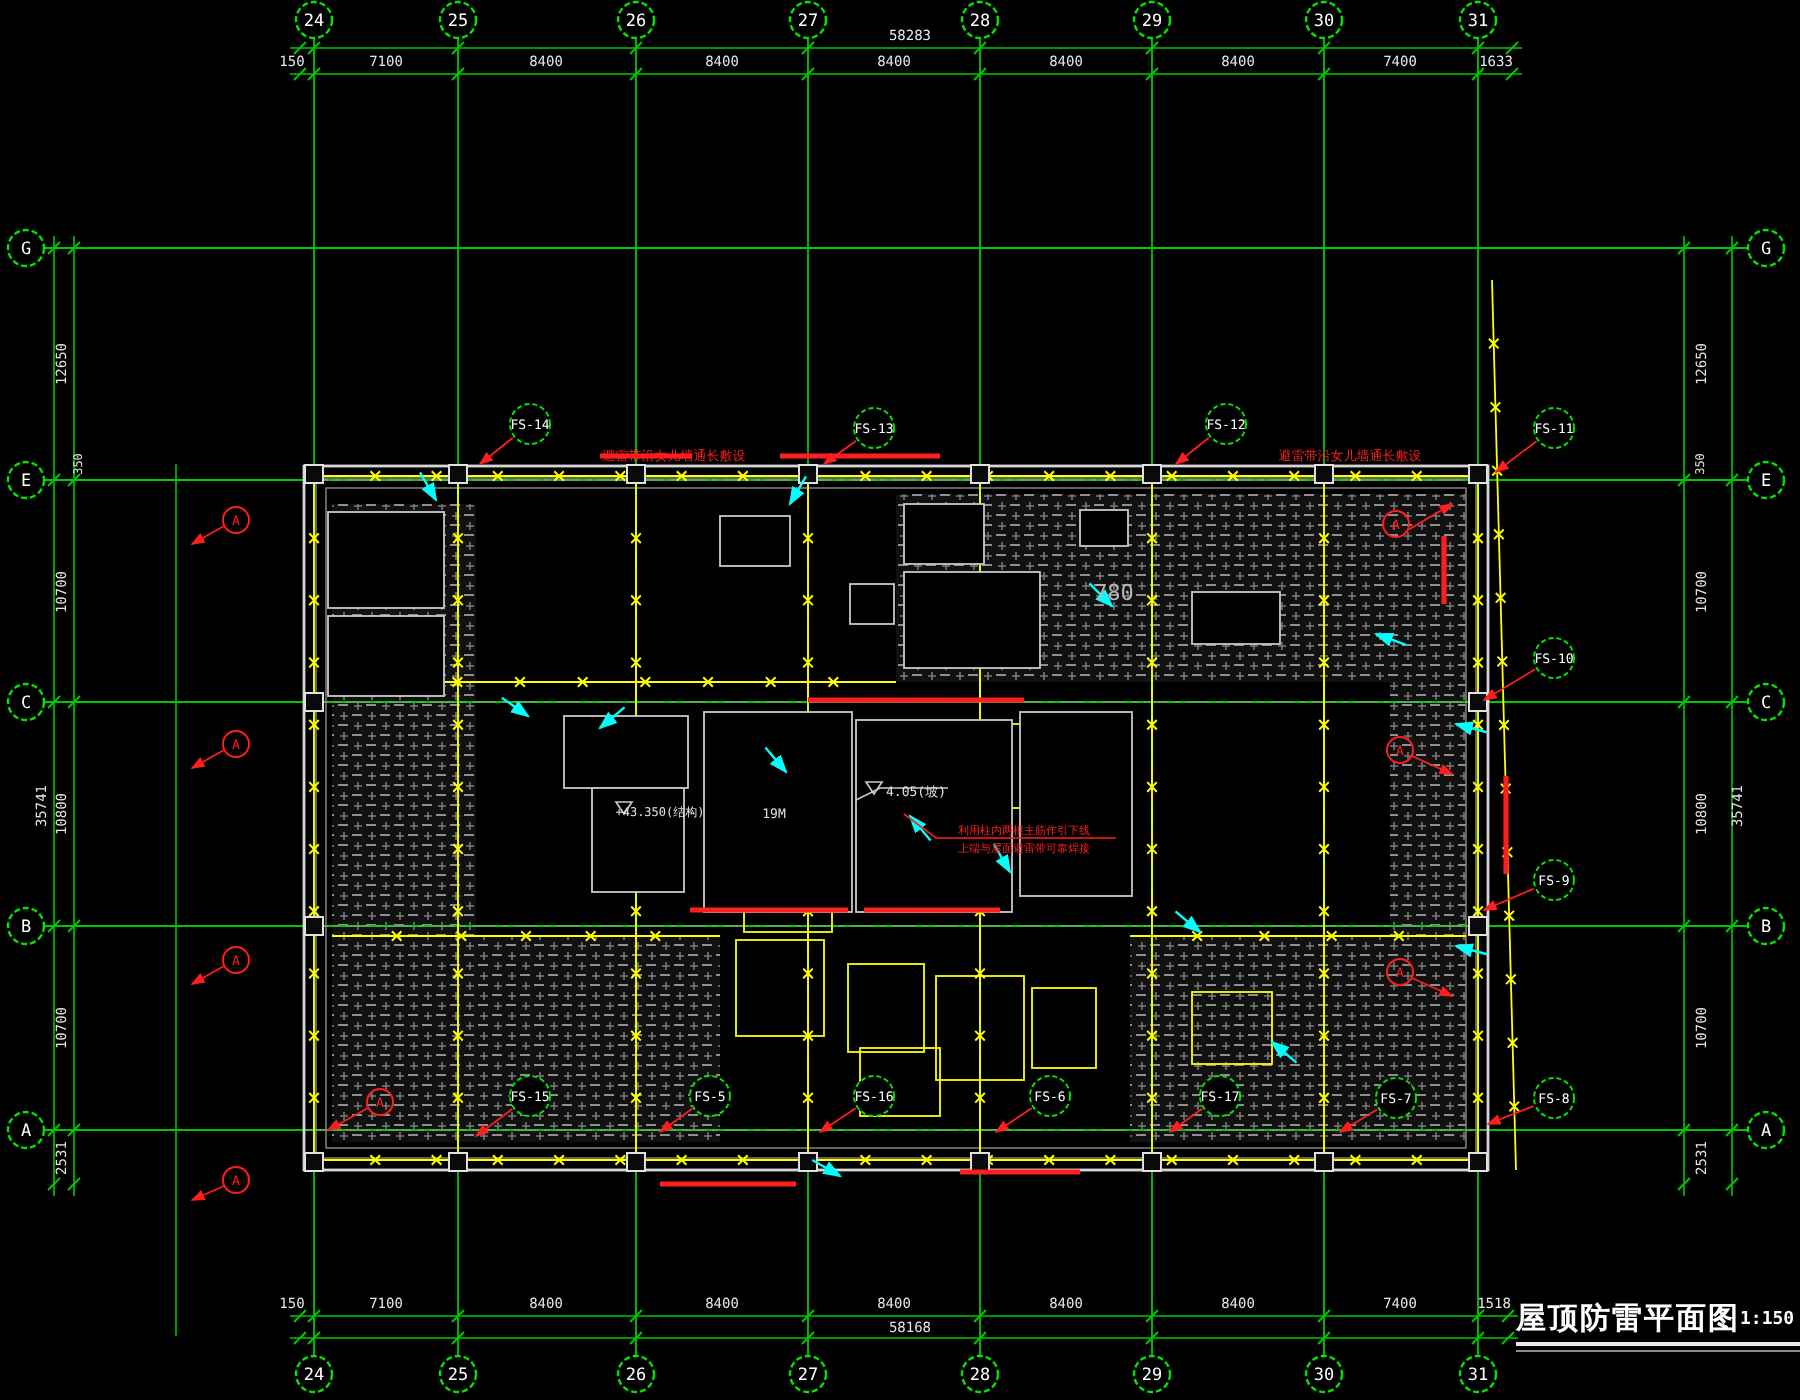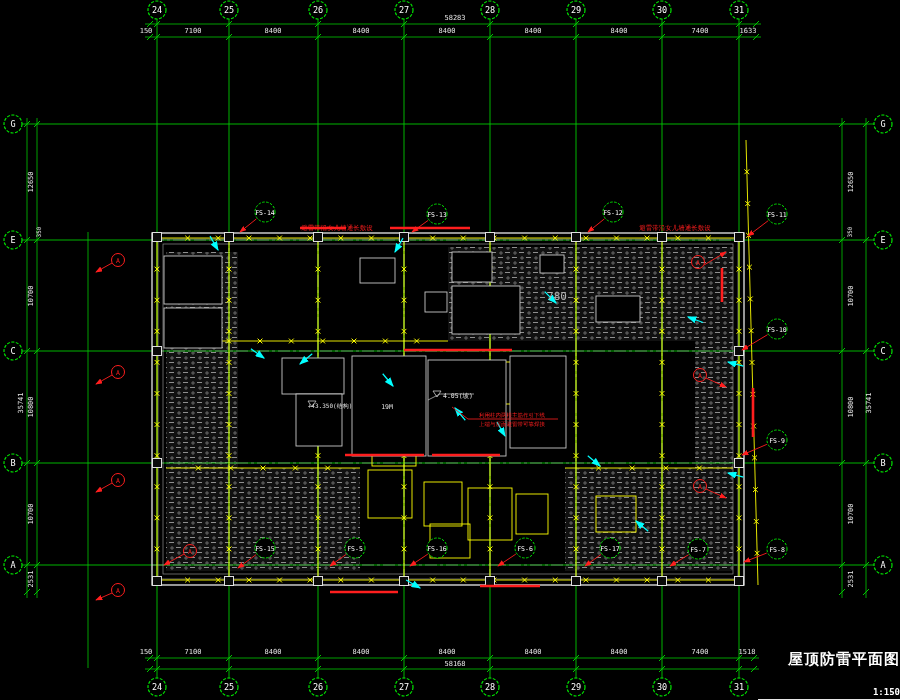--- a/index.html
+++ b/index.html
@@ -1,20 +1,20 @@
 <!DOCTYPE html>
 <html><head>
 <meta charset="utf-8">
 <style>
   html,body{margin:0;padding:0;background:#000;}
   #canvas{position:relative;width:900px;height:700px;background:#000;overflow:hidden;
           font-family:"DejaVu Sans",sans-serif;}
   #plan-svg{position:absolute;left:0;top:0;}
   #title-block{position:absolute;left:758px;top:650px;width:142px;color:#fff;}
-  #title-row{display:flex;align-items:flex-end;gap:18px;flex-direction:column;}
+  #title-row{display:flex;align-items:center;gap:0;}
   #title-text{font-size:15px;font-weight:bold;letter-spacing:1px;white-space:nowrap;
               font-family:"DejaVu Sans",sans-serif;}
   #title-scale{font-size:9px;font-weight:bold;font-family:"DejaVu Sans Mono",monospace;}
   .uline1{height:2px;background:#e8e8e8;margin-top:2px;}
   .uline2{height:1px;background:#8a8a8a;margin-top:2px;}
   text{user-select:none;}
 </style>
 </head>
 <body>
 

